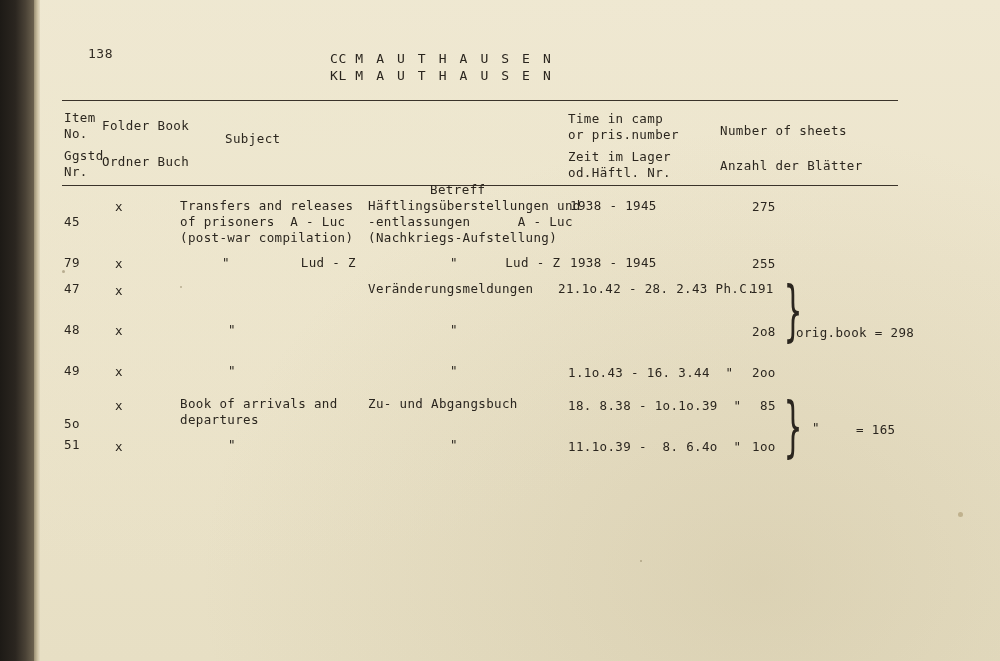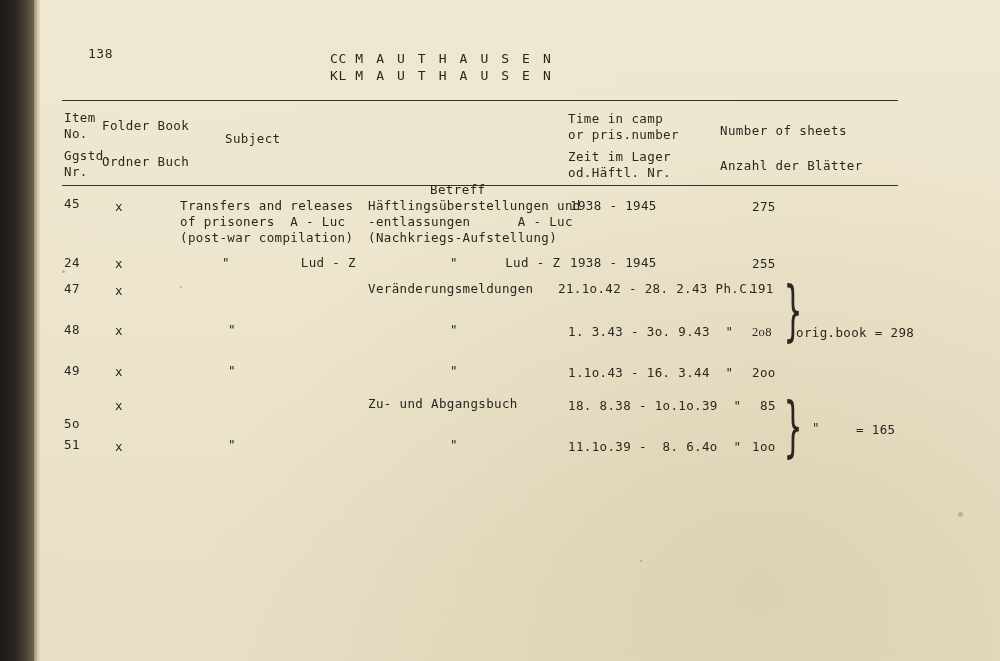--- a/index.html
+++ b/index.html
@@ -148,60 +148,61 @@
     <div class="head" style="left:390px; top:134px;margin-top:48px;">Betreff</div>
 
     <div class="head" style="left:528px; top:111px;"><span>Time in camp</span>
 <span>or pris.number</span></div>
     <div class="head" style="left:528px; top:149px;"><span>Zeit im Lager</span>
 <span>od.Häftl. Nr.</span></div>
 
     <div class="head" style="left:680px; top:123px;">Number of sheets</div>
     <div class="head" style="left:680px; top:158px;">Anzahl der Blätter</div>
 
-    <div class="cell" style="left:24px; top:196px;">45</div>
+    <div class="cell" style="left:24px; top:214px;">45</div>
     <div class="cell" style="left:75px; top:199px;">x</div>
     <div class="cell" style="left:140px; top:198px;">Transfers and releases
 of prisoners  A - Luc
 (post-war compilation)</div>
     <div class="cell" style="left:328px; top:198px;">Häftlingsüberstellungen und
 -entlassungen      A - Luc
 (Nachkriegs-Aufstellung)</div>
     <div class="cell" style="left:530px; top:198px;">1938 - 1945</div>
     <div class="cell" style="left:712px; top:199px;">275</div>
 
-    <div class="cell" style="left:24px; top:255px;">24</div>
+    <div class="cell" style="left:24px; top:255px;">79</div>
     <div class="cell" style="left:75px; top:256px;">x</div>
     <div class="cell" style="left:182px; top:255px;">"         Lud - Z</div>
     <div class="cell" style="left:410px; top:255px;">"      Lud - Z</div>
     <div class="cell" style="left:530px; top:255px;">1938 - 1945</div>
     <div class="cell" style="left:712px; top:256px;">255</div>
 
     <div class="cell" style="left:24px; top:281px;">47</div>
     <div class="cell" style="left:75px; top:283px;">x</div>
     <div class="cell" style="left:328px; top:281px;">Veränderungsmeldungen</div>
     <div class="cell" style="left:518px; top:281px;">21.1o.42 - 28. 2.43 Ph.C.</div>
     <div class="cell" style="left:710px; top:281px;">191</div>
 
     <div class="cell" style="left:24px; top:322px;">48</div>
     <div class="cell" style="left:75px; top:323px;">x</div>
     <div class="cell" style="left:188px; top:322px;">"</div>
     <div class="cell" style="left:410px; top:322px;">"</div>
-    <div class="cell" style="left:528px; top:324px;">1. 3.43 - 3o. 9.43  "</div>
-    <div class="cell" style="left:712px; top:324px;font-family:Liberation Serif, serif;">2o8</div>
+    <div class="cell" style="left:712px; top:324px;">2o8</div>
 
     <div class="cell" style="left:24px; top:363px;">49</div>
     <div class="cell" style="left:75px; top:364px;">x</div>
     <div class="cell" style="left:188px; top:363px;">"</div>
     <div class="cell" style="left:410px; top:363px;">"</div>
     <div class="cell" style="left:528px; top:365px;">1.1o.43 - 16. 3.44  "</div>
     <div class="cell" style="left:712px; top:365px;">2oo</div>
 
     <div class="cell" style="left:24px; top:396px;margin-top:20px;">5o</div>
     <div class="cell" style="left:75px; top:398px;">x</div>
+    <div class="cell" style="left:140px; top:396px;">Book of arrivals and
+departures</div>
     <div class="cell" style="left:328px; top:396px;">Zu- und Abgangsbuch</div>
     <div class="cell" style="left:528px; top:398px;">18. 8.38 - 1o.1o.39  "</div>
     <div class="cell" style="left:720px; top:398px;">85</div>
 
     <div class="cell" style="left:24px; top:437px;">51</div>
     <div class="cell" style="left:75px; top:439px;">x</div>
     <div class="cell" style="left:188px; top:437px;">"</div>
     <div class="cell" style="left:410px; top:437px;">"</div>
     <div class="cell" style="left:528px; top:439px;">11.1o.39 -  8. 6.4o  "</div>
     <div class="cell" style="left:712px; top:439px;">1oo</div>

